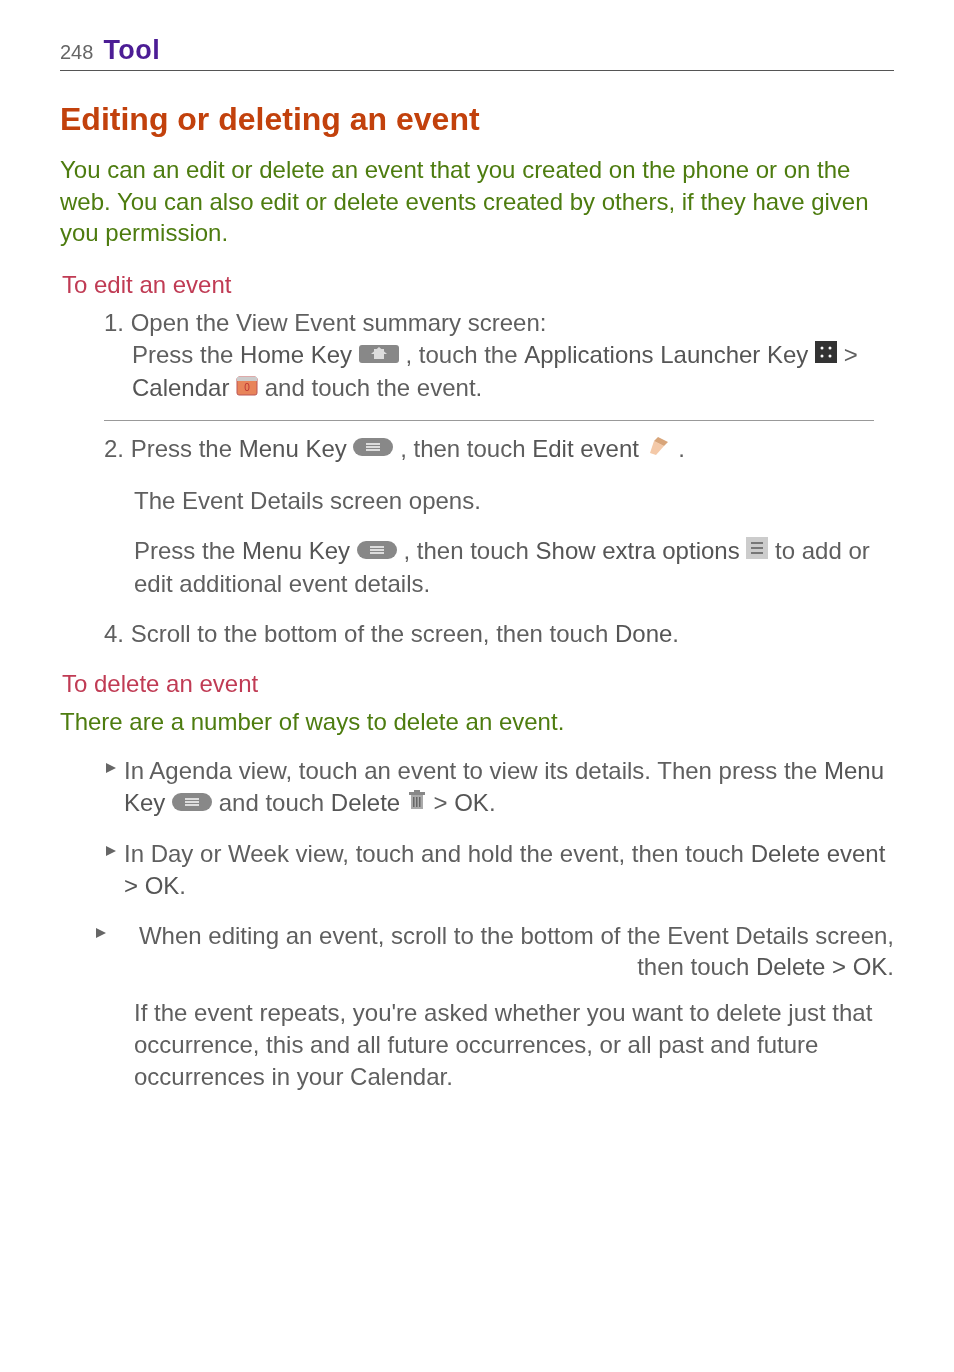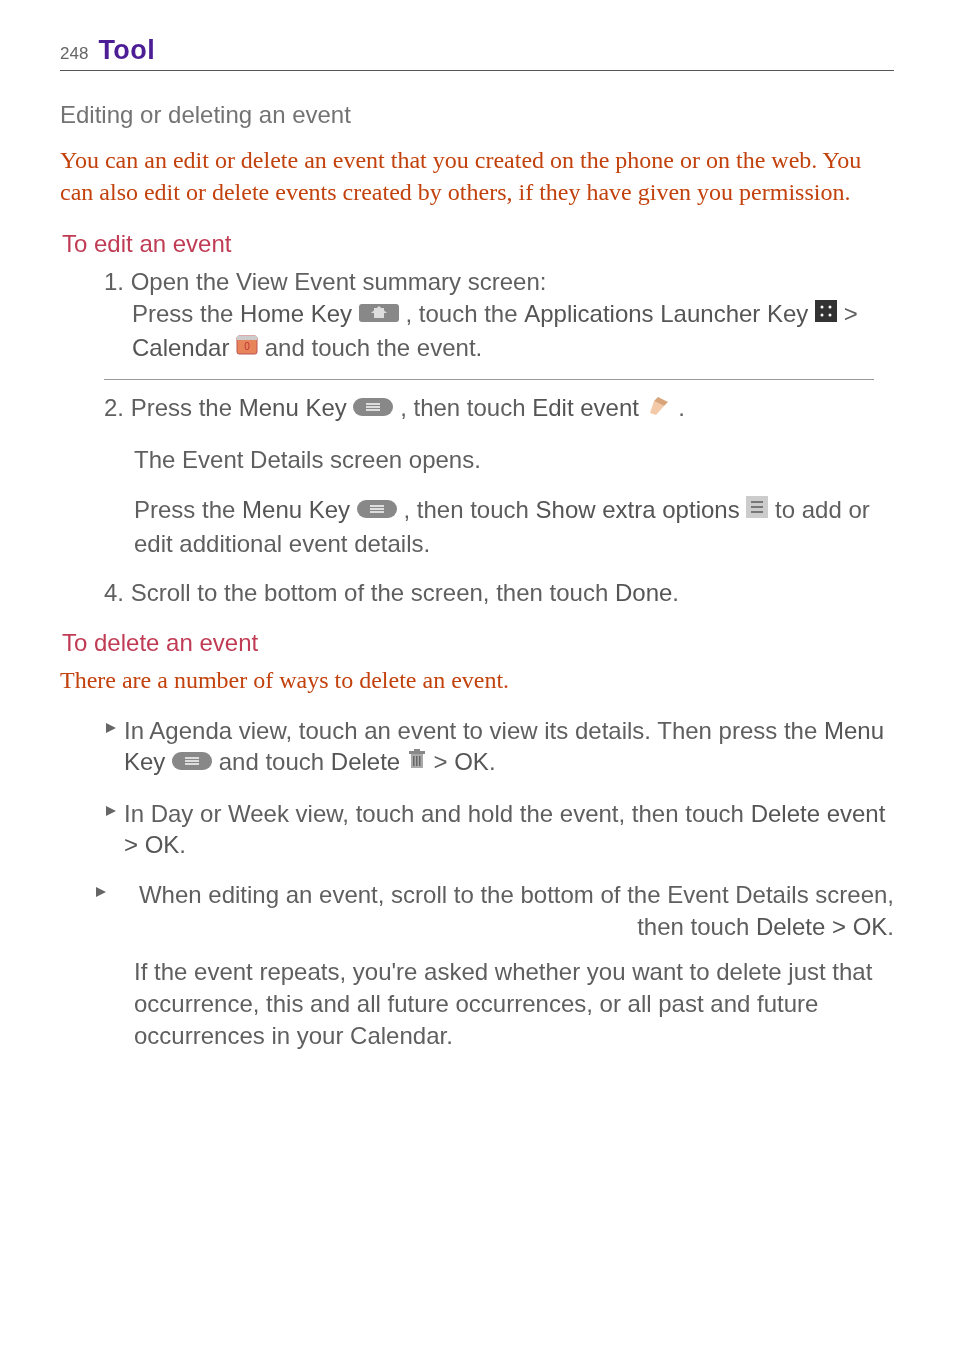--- a/index.html
+++ b/index.html
@@ -15,45 +15,44 @@
       padding: 35px 60px 40px 60px;
     }
     .header {
       display: flex;
       align-items: baseline;
       border-bottom: 1.5px solid #555;
       padding-bottom: 4px;
       margin-bottom: 30px;
     }
     .page-num {
-      font-size: 17px;
+      font-size: 20px;
       color: #666;
       font-weight: 300;
       margin-right: 10px;
     }
     .header-title {
       font-size: 27px;
       font-weight: 700;
       color: #4c1d95;
       letter-spacing: 0.5px;
     }
     .section-h2 {
-      color: #737373;
-      font-size: 24px;
-      font-weight: 400;
+      color: #c2410c;
+      font-size: 32px;
+      font-weight: 700;
       margin-bottom: 16px;
       margin-top: 6px;
     }
     .body-text {
       font-size: 24px;
       line-height: 1.32;
-      color: #c2410c;
+      color: #4d7c0f;
       font-weight: 300;
       margin-bottom: 22px;
-      font-family: Liberation Serif, serif;
     }
     .sub-h3 {
       color: #c03b54;
       font-size: 24px;
       font-weight: 400;
       margin-left: 2px;
       margin-bottom: 8px;
       margin-top: 6px;
     }
     .numbered {

